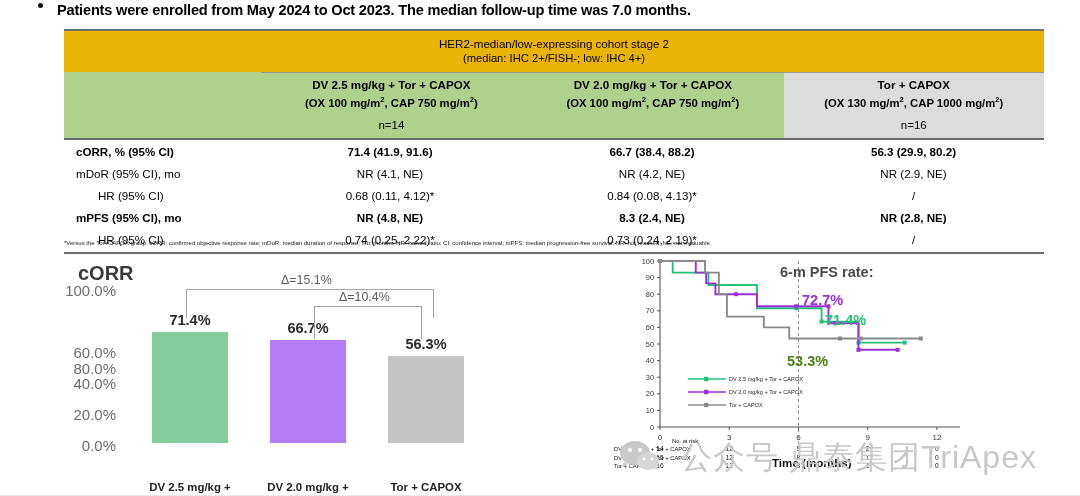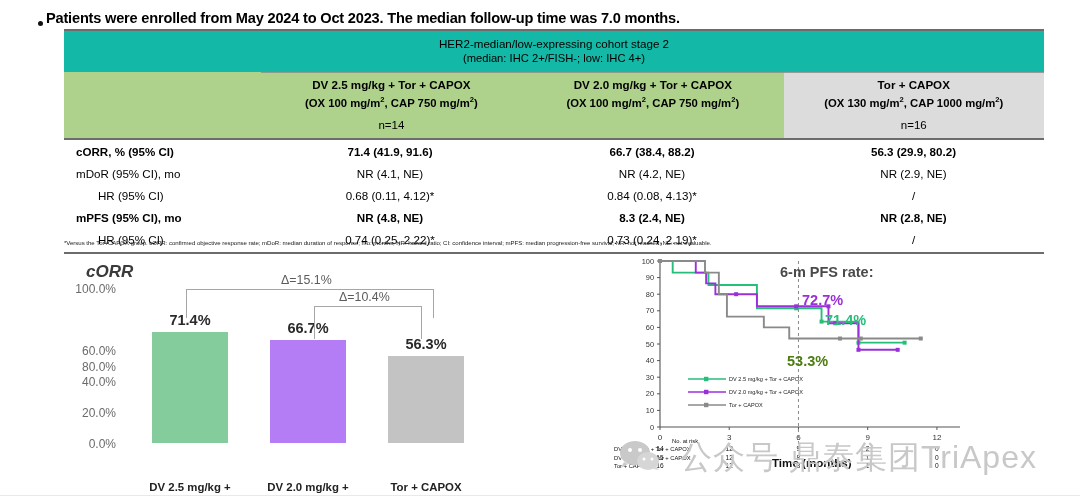--- a/index.html
+++ b/index.html
@@ -1,28 +1,28 @@
 <!DOCTYPE html>
 <html><head>
 <meta charset="utf-8">
 <style>
   html,body{margin:0;padding:0;}
   body{
     width:1080px;height:496px;background:#fff;overflow:hidden;position:relative;
     font-family:"Liberation Sans",sans-serif;color:#000;
   }
   
-  #headline{position:absolute;left:38px;top:2px;width:1020px;height:24px;display:flex;align-items:flex-end;gap:3px;}
+  #headline{position:absolute;left:38px;top:2px;width:1020px;height:24px;display:flex;align-items:flex-start;gap:14px;}
   #headline .bullet{width:5px;height:5px;border-radius:50%;background:#111;flex:none;margin-top:1px;}
   #headline .txt{font-size:14.6px;font-weight:bold;letter-spacing:-.2px;white-space:nowrap;}
 
   
   #tbl{position:absolute;left:64px;top:29px;width:980px;}
   .tbl-top-rule{height:2px;background:#6c6c6c;}
-  .hdr-span{background:#14b8a6;text-align:center;padding:6px 0 7px;}
+  .hdr-span{background:#eab308;text-align:center;padding:6px 0 7px;}
   .hdr-span .l1{font-size:11.6px;font-weight:normal;line-height:14px;}
   .hdr-span .l2{font-size:11.2px;line-height:14px;}
   .colrow{display:flex;align-items:stretch;}
   .colrow .cell{text-align:center;padding:5px 4px 6px;}
   .c-lbl{width:195px;background:#AED18C;}
   .c-a,.c-b{width:262px;background:#AED18C;border-top:1.4px solid #8f9b8a;}
   .c-c{width:261px;background:#DCDCDC;border-top:1.4px solid #9a9a9a;}
   .cell .t1{font-size:11.6px;font-weight:bold;line-height:14px;}
   .cell .t2{font-size:11.3px;font-weight:bold;line-height:15px;}
   .cell .t3{font-size:11.5px;font-weight:normal;line-height:14px;margin-top:7px;}
@@ -32,22 +32,22 @@
   .brow .bl{width:195px;font-size:11.6px;padding-left:12px;box-sizing:border-box;}
   .brow .bv{width:262px;text-align:center;font-size:11.6px;}
   .brow .bv:last-child{width:261px;}
   .brow.bold .bl,.brow.bold .bv{font-weight:bold;}
   .brow.indent .bl{padding-left:34px;}
   .tbl-bot-rule{height:1.6px;background:#6c6c6c;margin-top:2px;}
   #footnote{position:absolute;left:64px;top:238px;width:990px;font-size:6.1px;color:#1a1a1a;line-height:9px;letter-spacing:-.05px;}
 
   
   #bar{position:absolute;left:34px;top:258px;width:450px;height:238px;}
-  #bar .ctitle{position:absolute;left:52px;top:4px;font-size:17px;font-weight:bold;color:#3a3a3a;font-style:italic;}
-  #bar .yl{position:absolute;right:0;font-size:12px;color:#6b6b6b;text-align:right;width:52px;}
+  #bar .ctitle{position:absolute;left:44px;top:4px;font-size:20px;font-weight:bold;color:#3a3a3a;}
+  #bar .yl{position:absolute;right:0;font-size:15px;color:#6b6b6b;text-align:right;width:52px;}
   #bar .plot{position:absolute;left:96px;top:30px;width:340px;height:155px;}
   #bar .barcol{position:absolute;bottom:0;width:76px;}
   #bar .barrect{position:absolute;bottom:0;left:0;width:100%;}
   #bar .barval{position:absolute;width:100%;text-align:center;font-size:14.5px;font-weight:bold;color:#2a2a2a;}
   #bar .xlab{position:absolute;top:192px;width:118px;text-align:center;font-size:11.4px;font-weight:bold;color:#222;line-height:14.5px;}
   #bar .brk{position:absolute;border:1.6px solid #A6A6A6;border-bottom:none;}
   #bar .dlt{position:absolute;font-size:12.4px;color:#5c5c5c;white-space:nowrap;}
 
   
   #km{position:absolute;left:612px;top:255px;width:468px;height:241px;}

